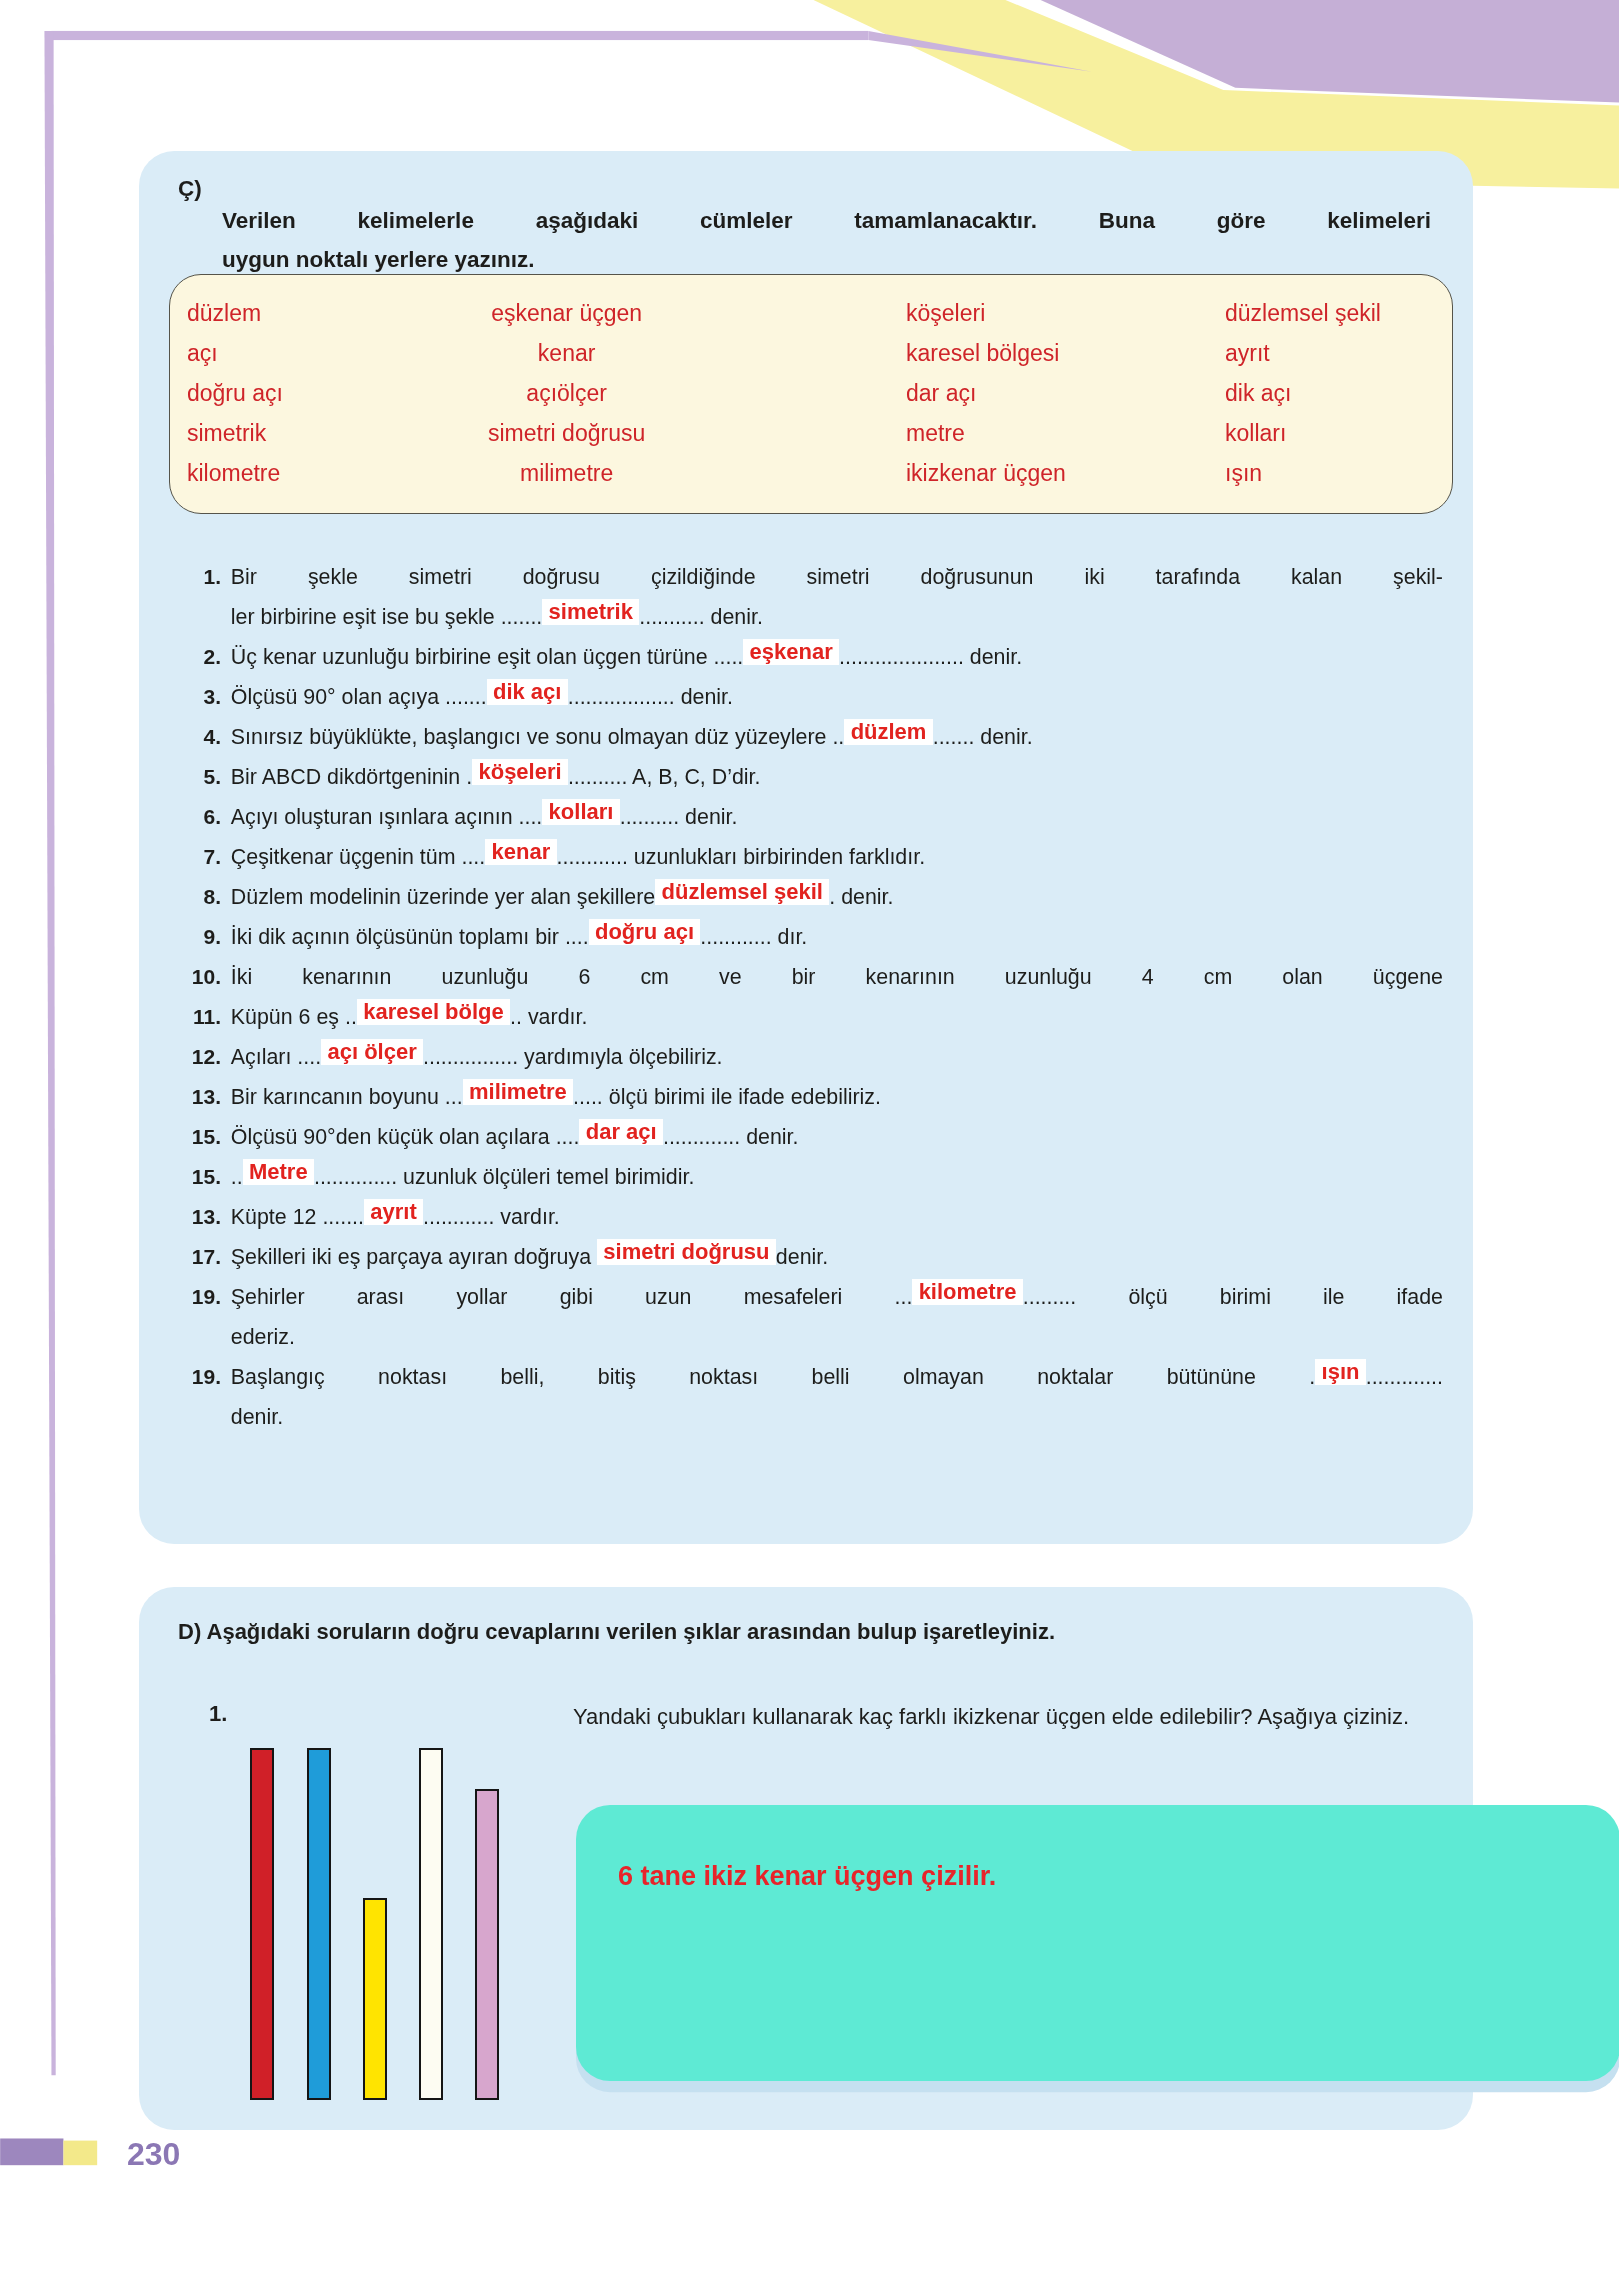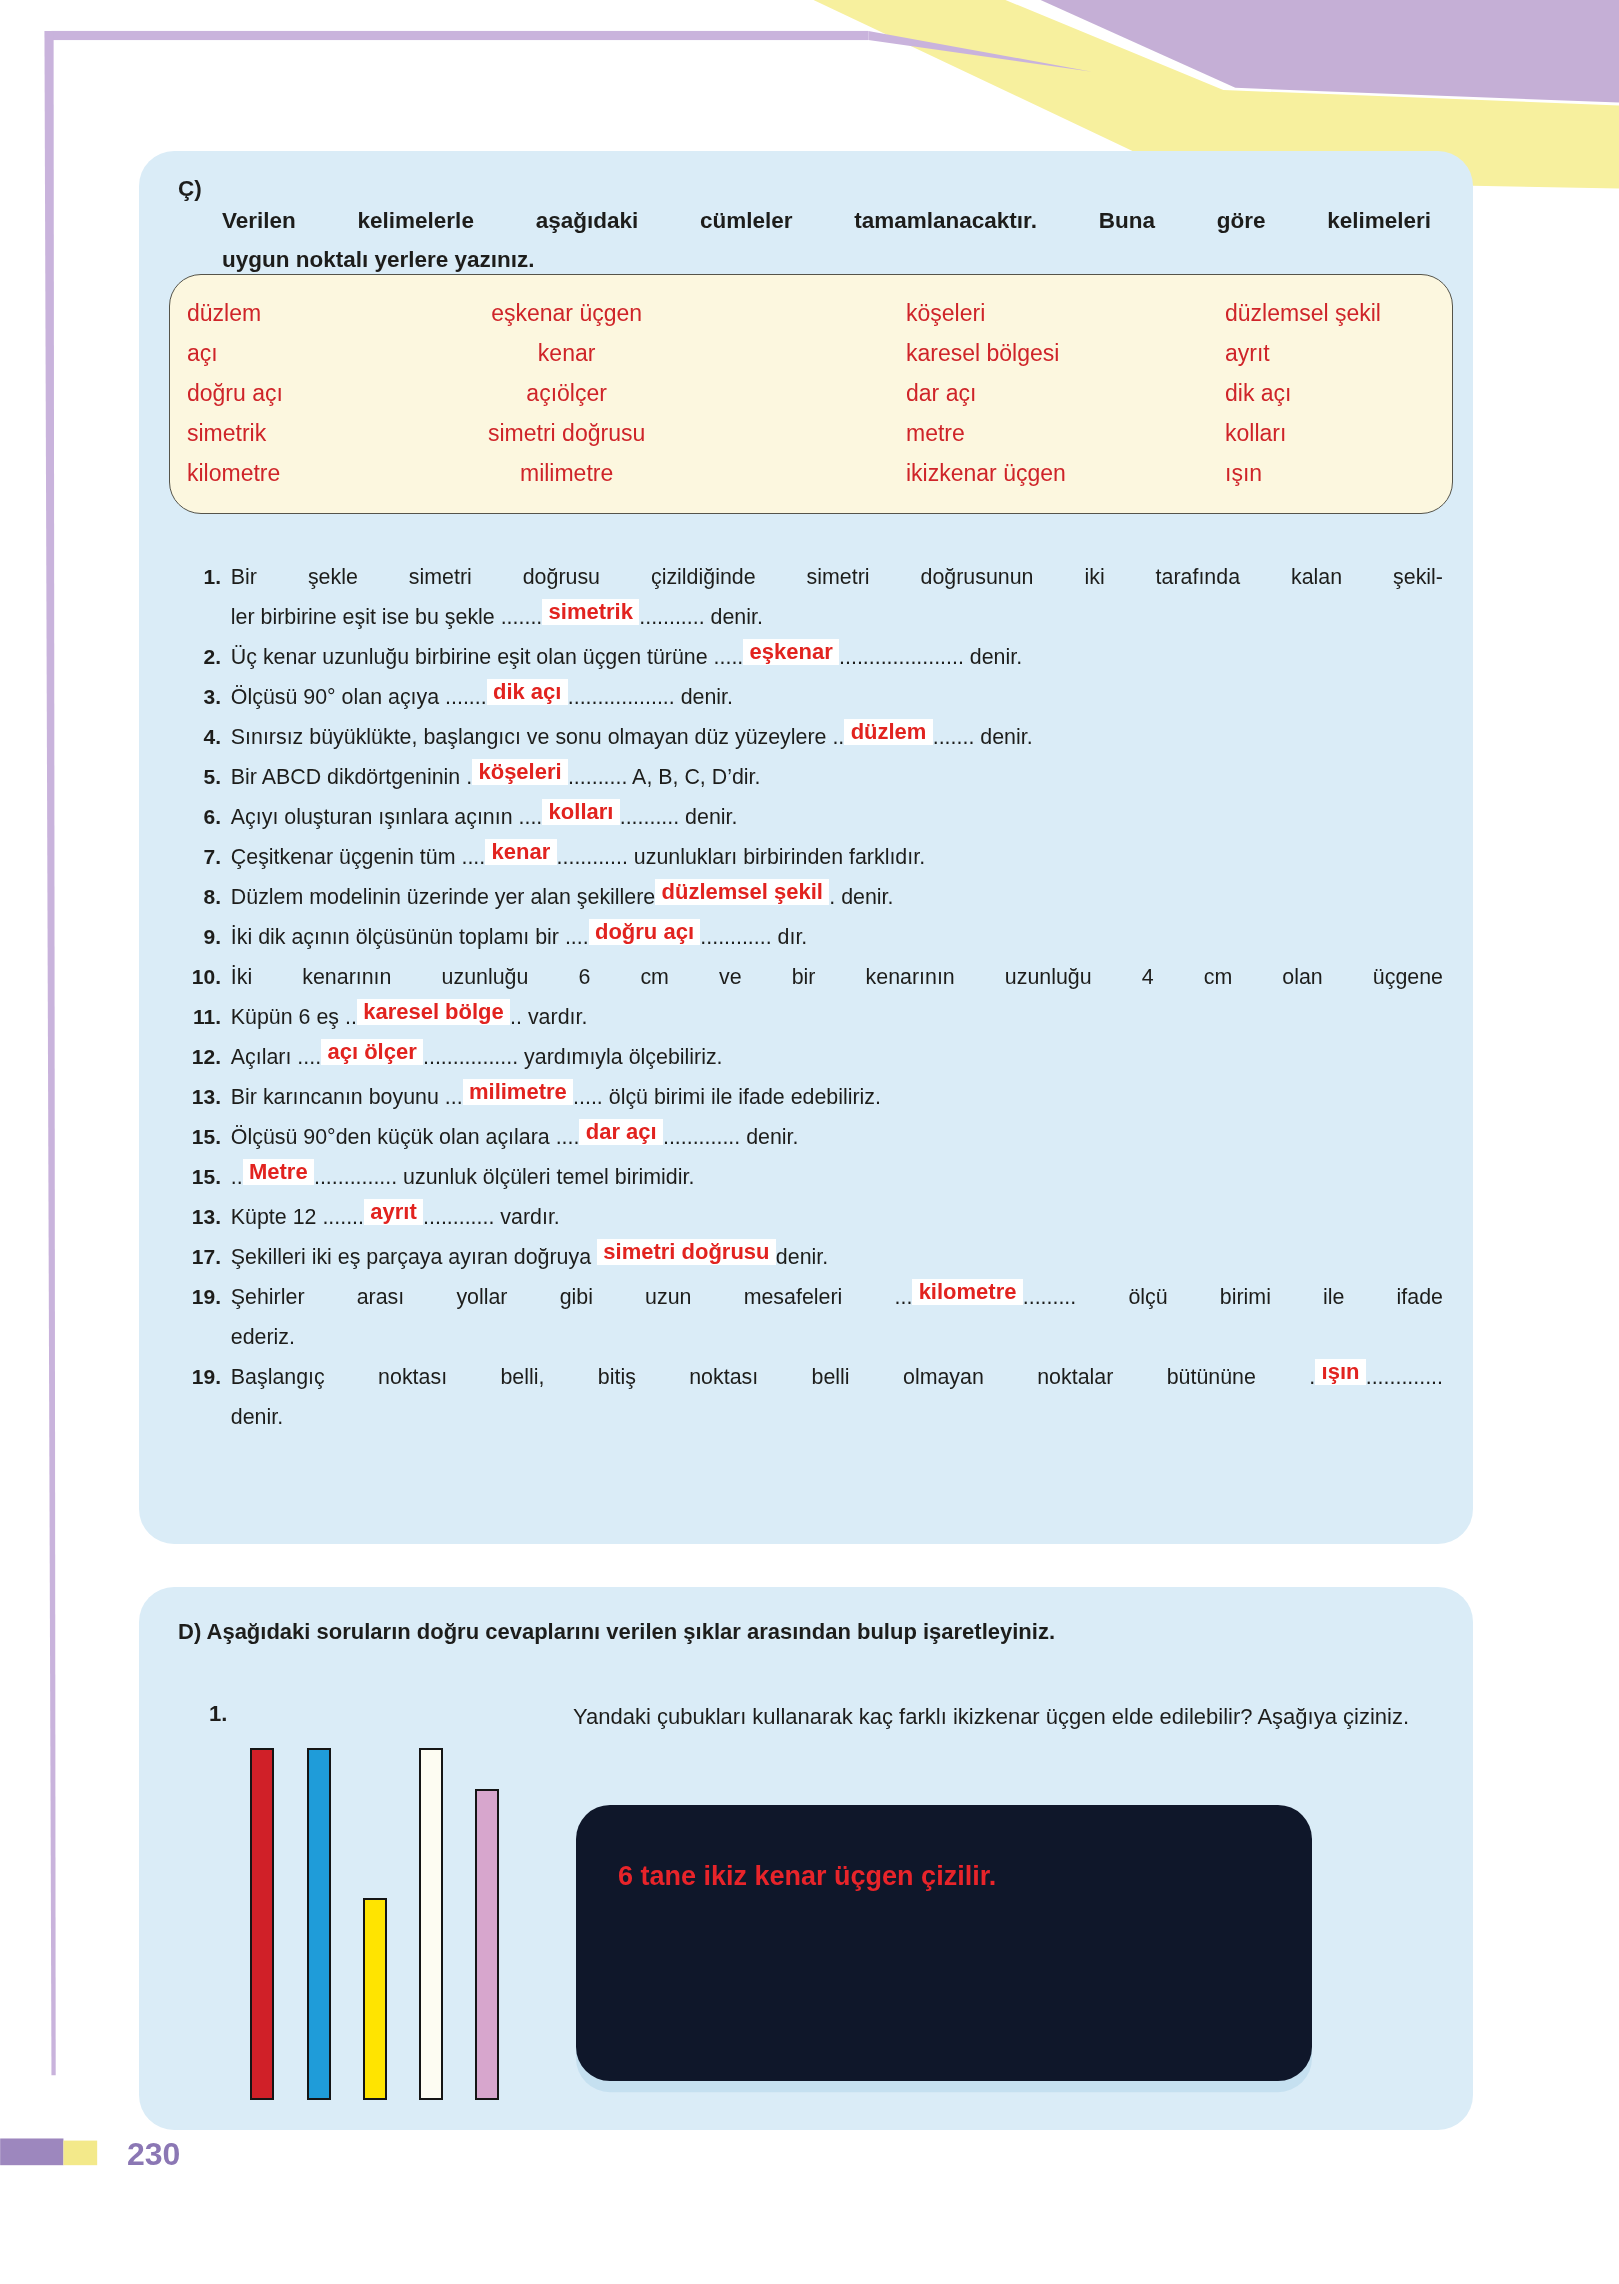--- a/index.html
+++ b/index.html
@@ -36,21 +36,21 @@
        color:#e2231f;background:#ffffff;padding:1.4px 6.3px;position:relative;top:-4.9px;white-space:nowrap;}
 
   
   #d-panel{left:139px;top:1587px;width:1334px;height:543px;}
   #d-header{position:absolute;left:178px;top:1617px;width:1258px;font-weight:bold;font-size:22px;line-height:29.5px;}
   #q1-num{position:absolute;left:209px;top:1701px;font-weight:bold;font-size:22px;}
   #q1-text{position:absolute;left:573px;top:1696px;width:856px;font-size:22px;line-height:42px;text-align:justify;}
 
   .stick{position:absolute;width:19.7px;border:2.8px solid #151515;box-sizing:content-box;}
 
-  #answer-box{position:absolute;left:576px;top:1805px;width:736px;height:276px;background:#0f172a;
+  #answer-box{position:absolute;left:576px;top:1805px;width:1044px;height:276px;background:#5eead4;
               border-radius:34px;box-shadow:0 11.2px 0 0 #c5e0f0;}
   #answer-text{position:absolute;left:42px;top:56px;font-weight:bold;font-size:27px;color:#e8242a;}
 
   
   #page-number{position:absolute;left:127px;top:2136px;font-weight:bold;font-size:32px;color:#8b77b4;}
 </style>
 </head>
 <body>
 
 <div id="page">

